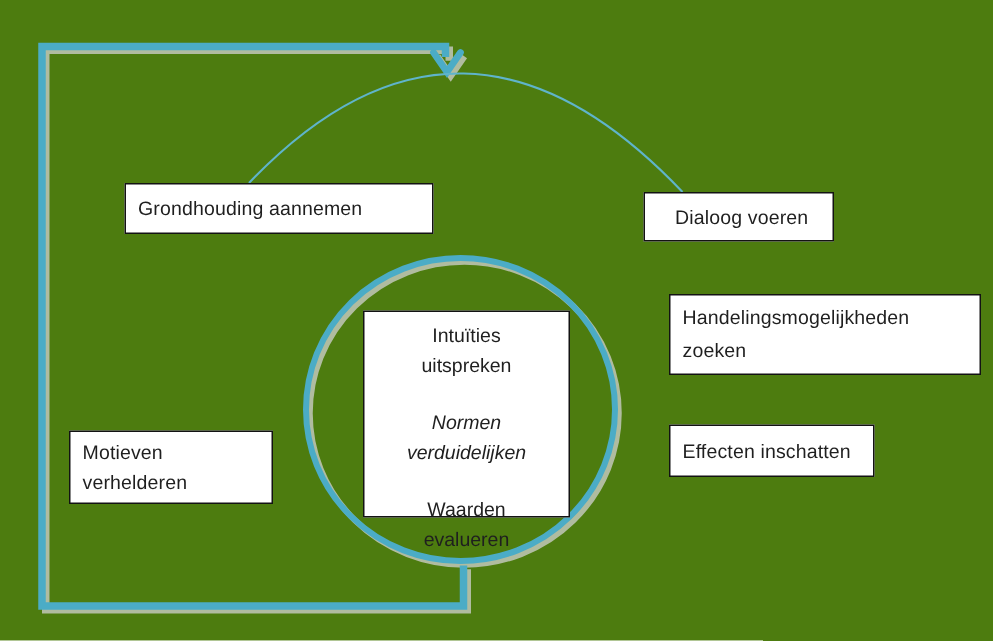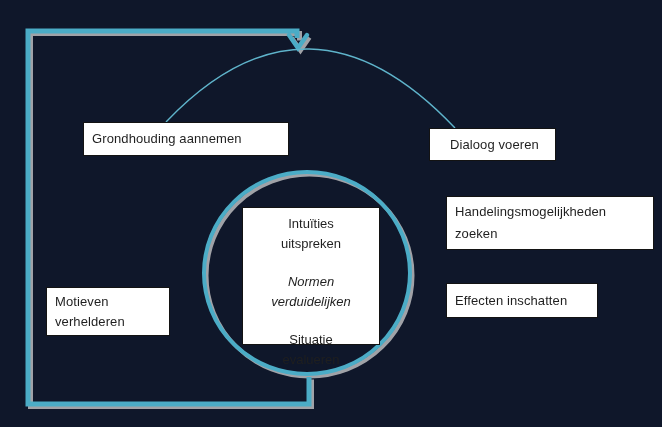--- a/index.html
+++ b/index.html
@@ -4,21 +4,21 @@
 <style>
   html, body {
     margin: 0;
     padding: 0;
     background: #ffffff;
   }
   .canvas {
     position: relative;
     width: 662px;
     height: 427px;
-    background: #0f172a;
+    background: #4d7c0f;
     font-family: "Liberation Sans", "DejaVu Sans", sans-serif;
     color: #1f1f1f;
     overflow: hidden;
   }
   .lines-svg {
     position: absolute;
     left: 0;
     top: 0;
     width: 662px;
     height: 427px;
@@ -32,23 +32,23 @@
     display: flex;
     flex-direction: column;
     justify-content: center;
     padding: 2px 8px;
     box-sizing: border-box;
     letter-spacing: 0.1px;
   }
   .node-grondhouding { left: 83px;  top: 122px; width: 206px; height: 34px; }
   .node-dialoog      { left: 429px; top: 128px; width: 127px; height: 33px; padding-left: 20px; }
   .node-situatie     { left: 46px;  top: 196px; width: 140px; height: 33px; }
-  .node-motieven     { left: 46px;  top: 287px; width: 124px; height: 49px; }
+  .node-motieven     { left: 46px;  top: 287px; width: 136px; height: 49px; }
   .node-handelings   { left: 446px; top: 196px; width: 208px; height: 54px; line-height: 22px; }
-  .node-effecten     { left: 446px; top: 283px; width: 152px; height: 35px; }
+  .node-effecten     { left: 446px; top: 283px; width: 137px; height: 35px; }
 
   .circle-box {
     position: absolute;
     left: 242px;
     top: 207px;
     width: 138px;
     height: 138px;
     border: 1.5px solid #131313;
     background: #ffffff;
     box-sizing: border-box;
@@ -100,16 +100,16 @@
     <span>Handelingsmogelijkheden zoeken</span>
   </div>
 
   <div class="node node-effecten">
     <span>Effecten inschatten</span>
   </div>
 
   <div class="circle-box">
     <p class="circle-item-1">Intuïties uitspreken</p>
     <p class="circle-item-2">Normen verduidelijken</p>
-    <p class="circle-item-3">Situatie evalueren</p>
+    <p class="circle-item-3">Waarden evalueren</p>
   </div>
 
 </div>
 
 </body></html>

